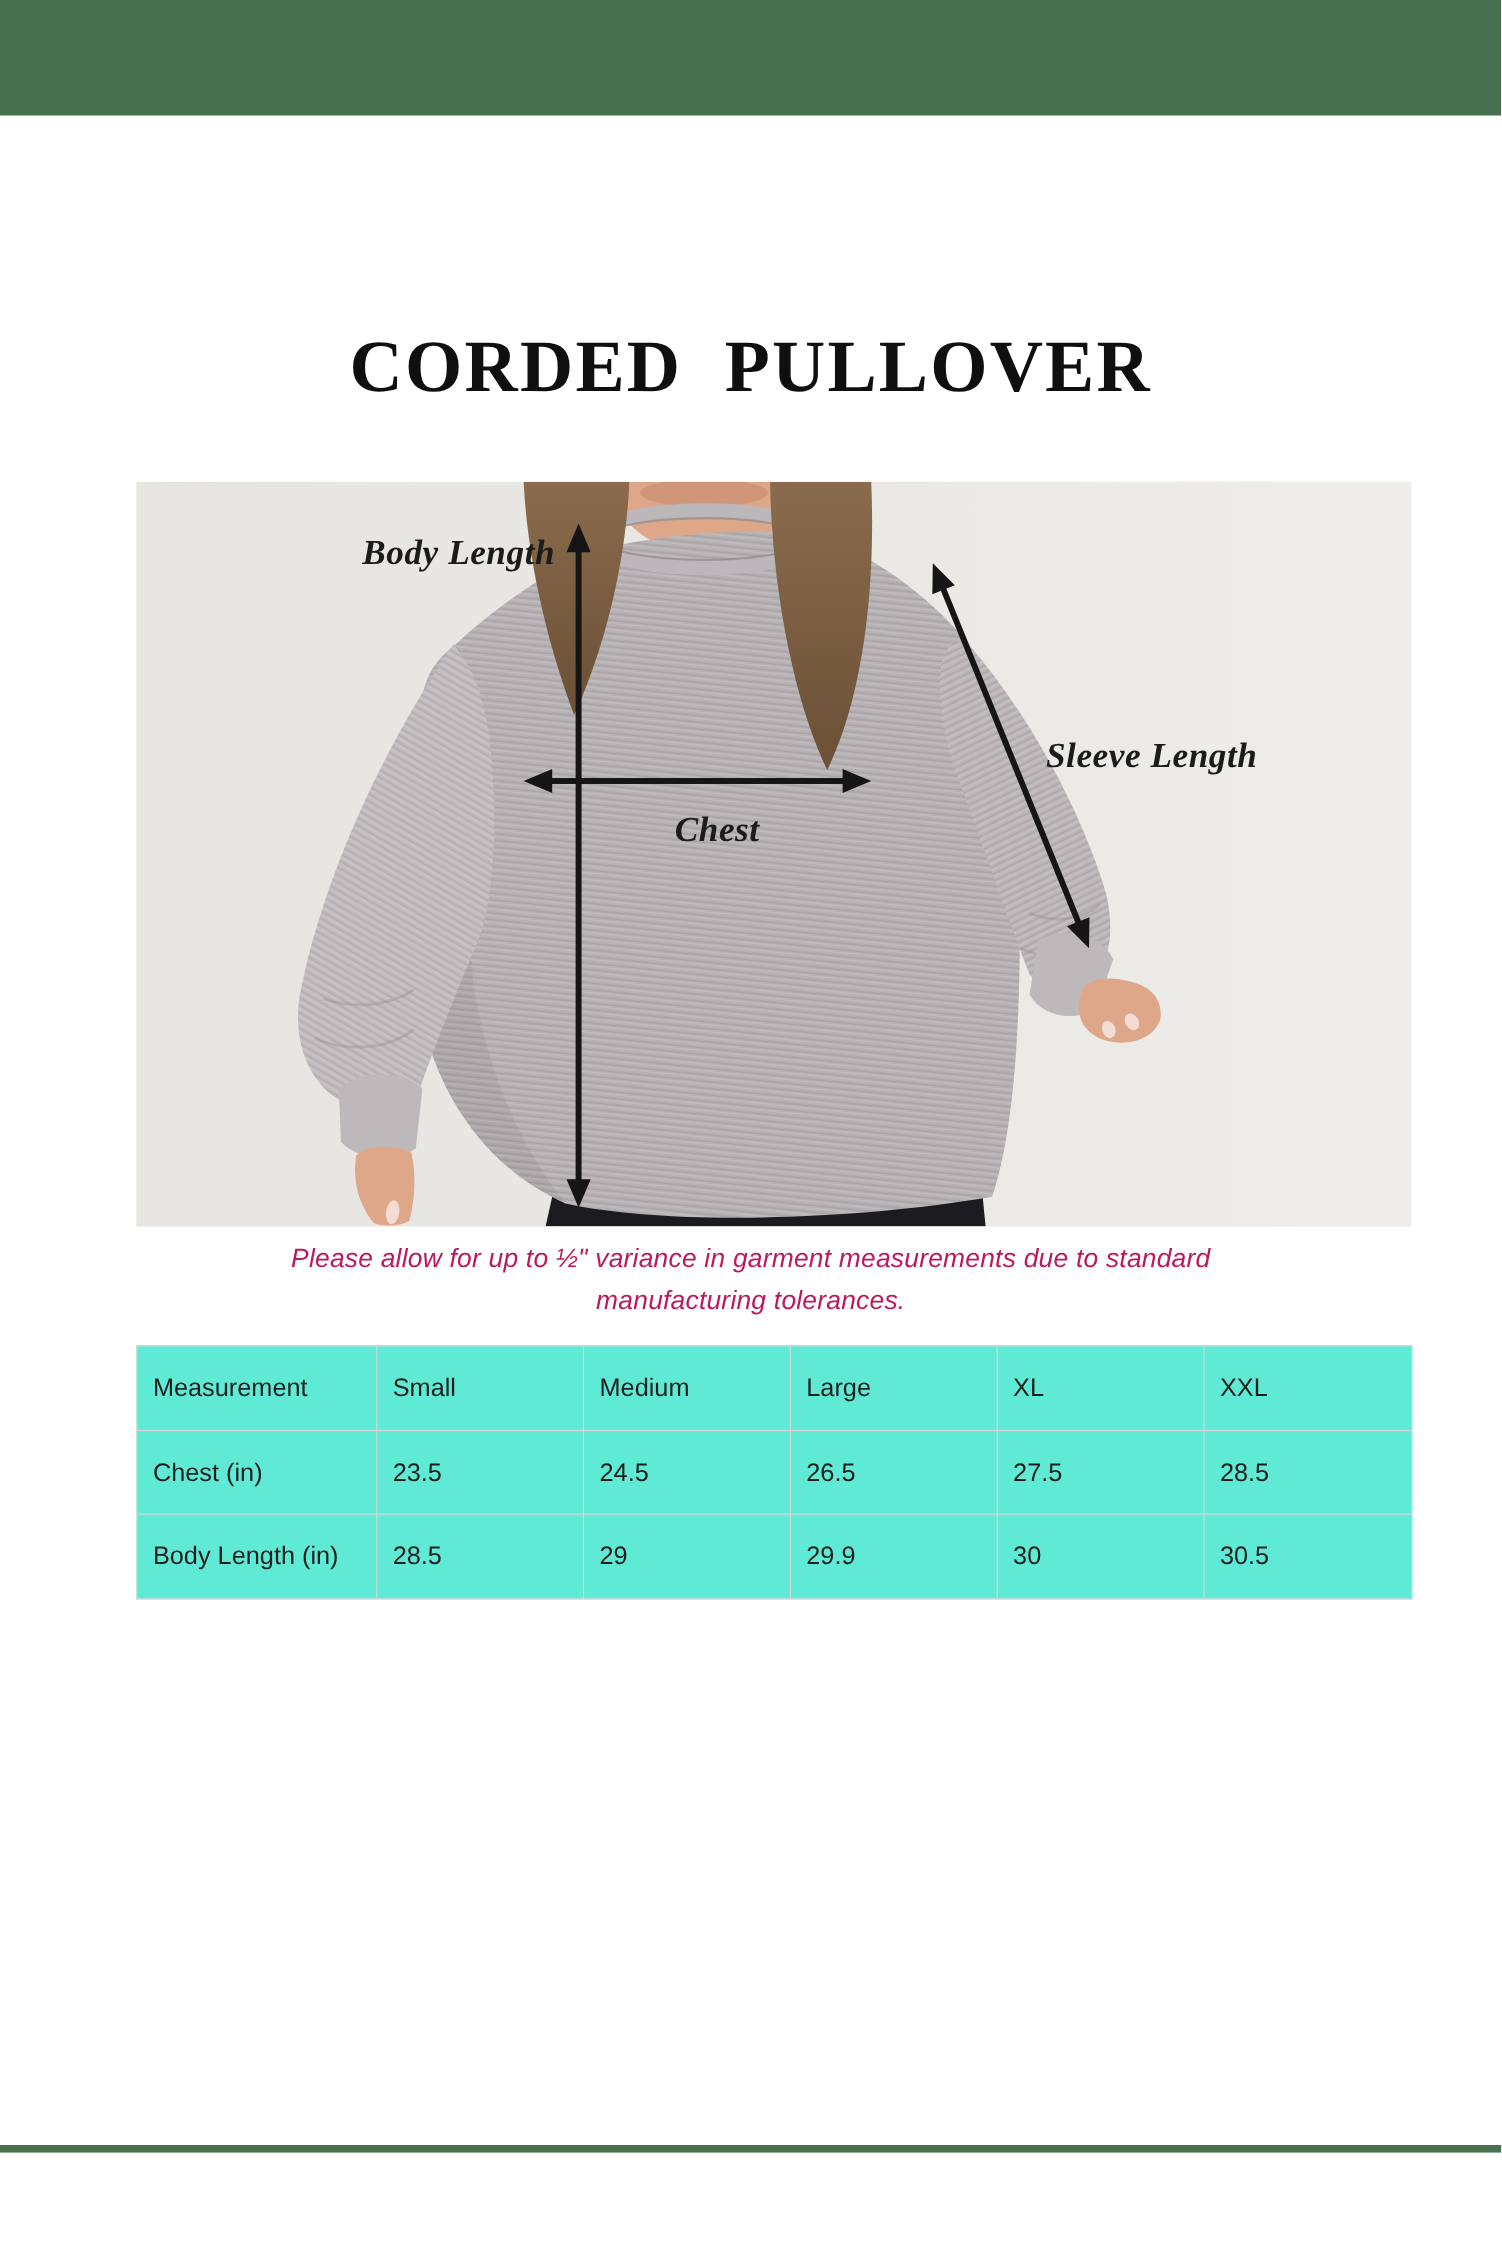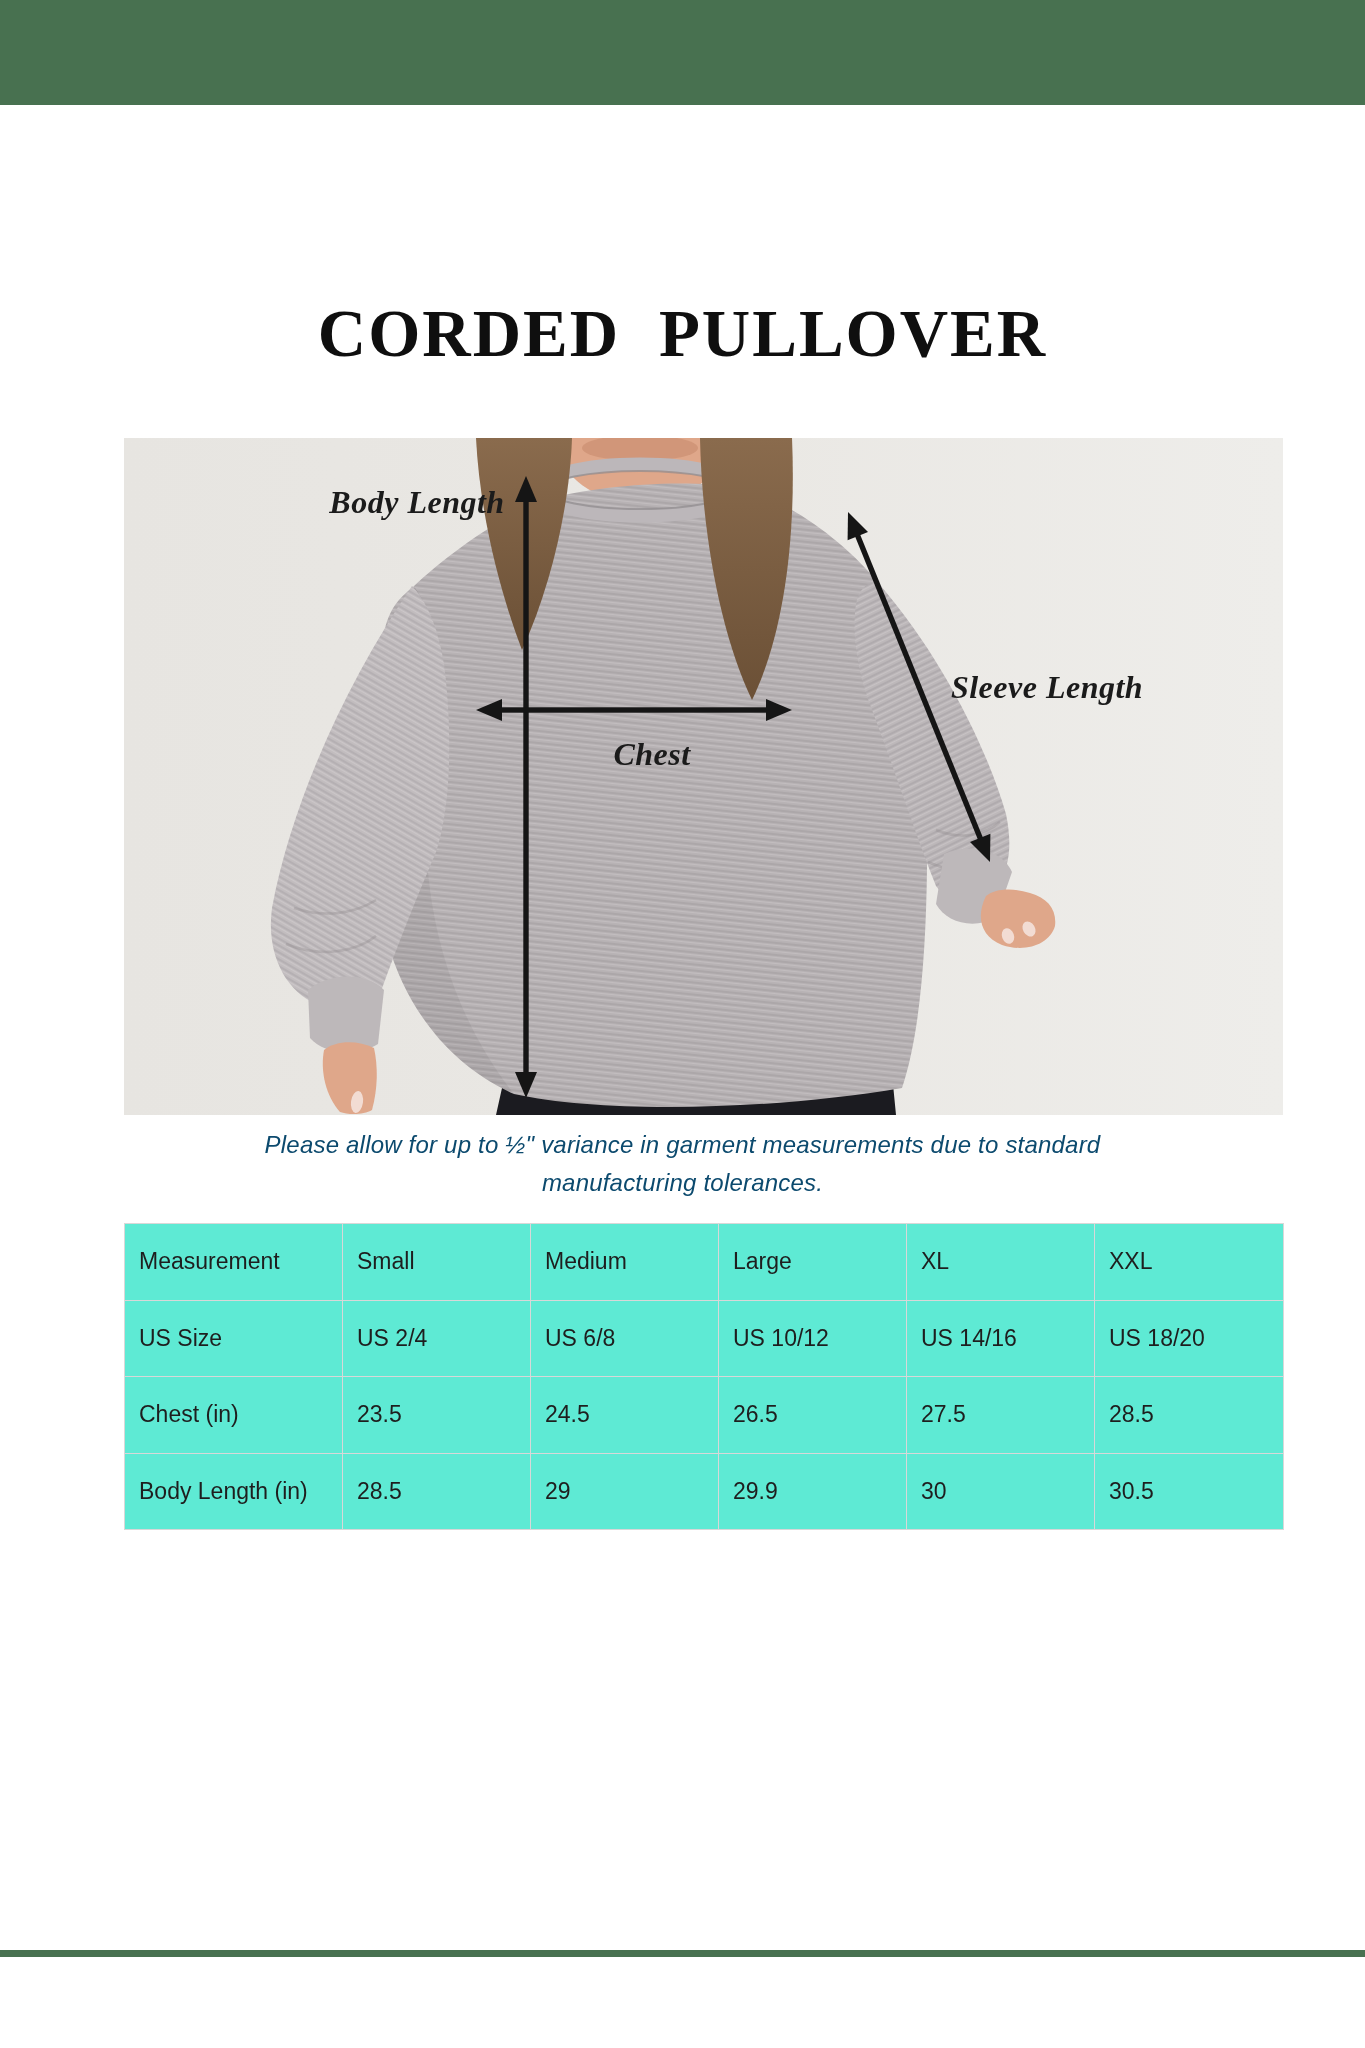--- a/index.html
+++ b/index.html
@@ -23,21 +23,21 @@
   .diagram-label{
     position:absolute;transform:translate(-50%,-50%);white-space:nowrap;
     font-family:"Liberation Serif",serif;font-style:italic;font-weight:600;
     font-size:32px;color:#1b1b1b;letter-spacing:.5px;
   }
   .lbl-body{left:293px;top:64px;}
   .lbl-chest{left:528px;top:316px;}
   .lbl-sleeve{left:923px;top:249px;}
   .disclaimer{
     position:absolute;left:0;top:1126px;width:1365px;text-align:center;
-    font-style:italic;font-size:24px;line-height:38px;color:#0c4a6e;letter-spacing:.2px;
+    font-style:italic;font-size:24px;line-height:38px;color:#be185d;letter-spacing:.2px;
   }
   table.size-chart{
     position:absolute;left:124px;top:1223px;width:1159px;
     border-collapse:collapse;table-layout:fixed;background:#5eead4;
     font-size:23px;color:#1e1e1e;
   }
   table.size-chart col.c1{width:218px;}
   table.size-chart col.cn{width:188px;}
   table.size-chart col.cl{width:189px;}
   table.size-chart th,table.size-chart td{
@@ -189,28 +189,20 @@
           <th>Measurement</th>
           <th>Small</th>
           <th>Medium</th>
           <th>Large</th>
           <th>XL</th>
           <th>XXL</th>
         </tr>
       </thead>
       <tbody>
         <tr>
-          <th>US Size</th>
-          <td class="txt">US 2/4</td>
-          <td class="txt">US 6/8</td>
-          <td class="txt">US 10/12</td>
-          <td class="txt">US 14/16</td>
-          <td class="txt">US 18/20</td>
-        </tr>
-        <tr>
           <th>Chest (in)</th>
           <td class="num">23.5</td>
           <td class="num">24.5</td>
           <td class="num">26.5</td>
           <td class="num">27.5</td>
           <td class="num">28.5</td>
         </tr>
         <tr>
           <th>Body Length (in)</th>
           <td class="num">28.5</td>

